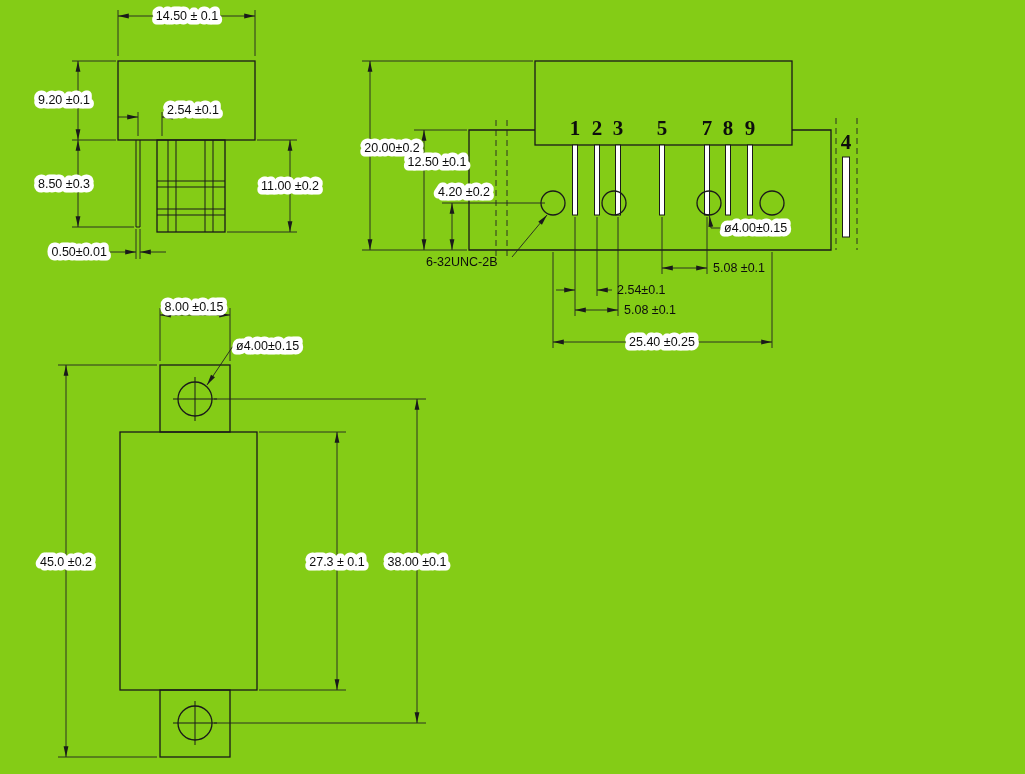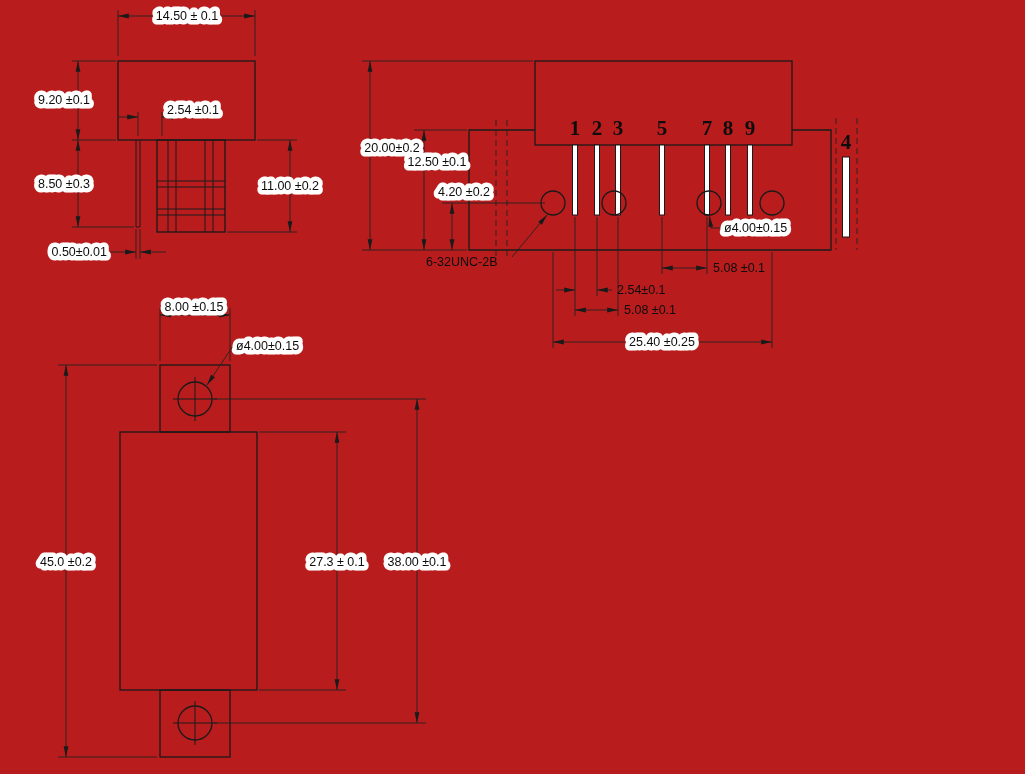--- a/index.html
+++ b/index.html
@@ -1,19 +1,19 @@
 <!DOCTYPE html>
 <html><head>
 <meta charset="utf-8">
 <style>
   html, body { margin: 0; padding: 0; background: #ffffff; }
   #stage {
     position: relative;
     width: 1025px; height: 774px;
-    background: #b91c1c;
+    background: #84cc16;
     font-family: "Liberation Sans", sans-serif;
     overflow: hidden;
   }
   svg { display: block; }
   .ol   { fill: none; stroke: #1a1a1a; stroke-width: 1.3; }  
   .in   { fill: none; stroke: #1a1a1a; stroke-width: 1; }    
   .pin  { fill: #ffffff; stroke: #1a1a1a; stroke-width: 1; }
   .dim  { fill: none; stroke: #232323; stroke-width: 0.9; }
   .dash { fill: none; stroke: #232323; stroke-width: 0.9; stroke-dasharray: 6 4; }
   .dtext {

